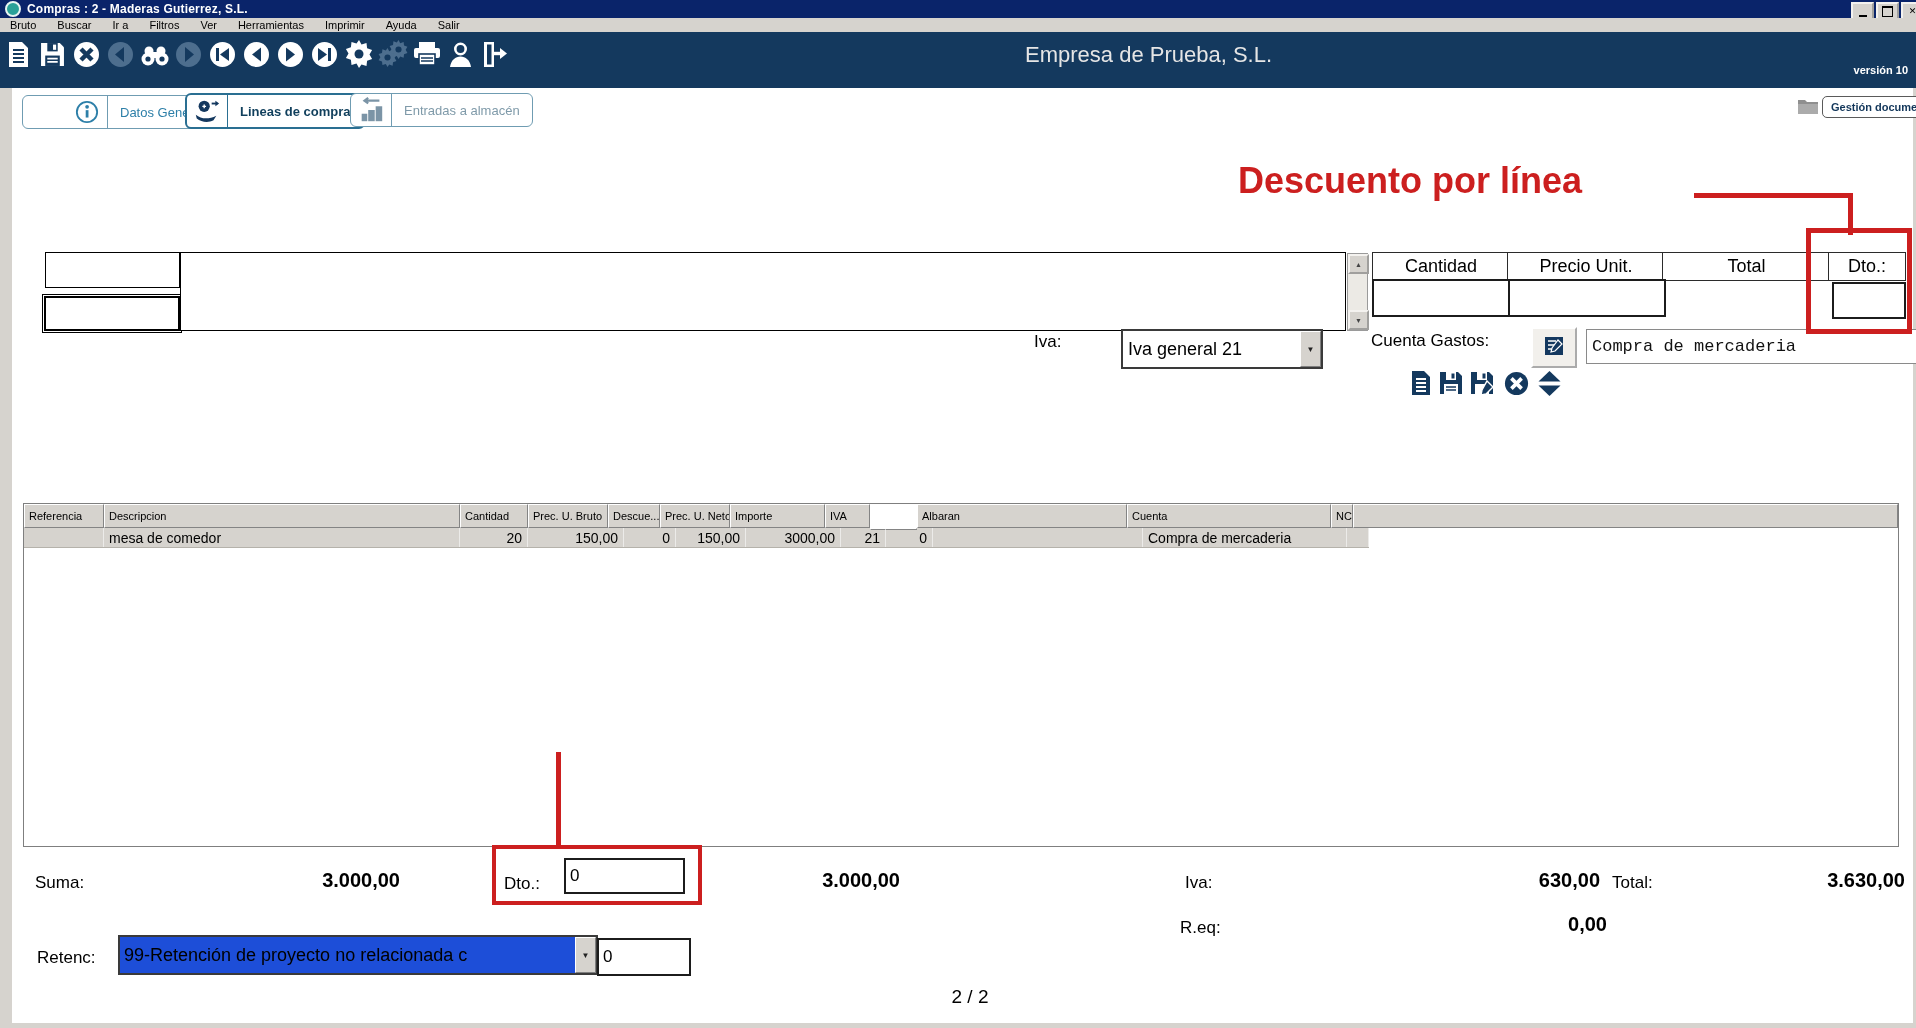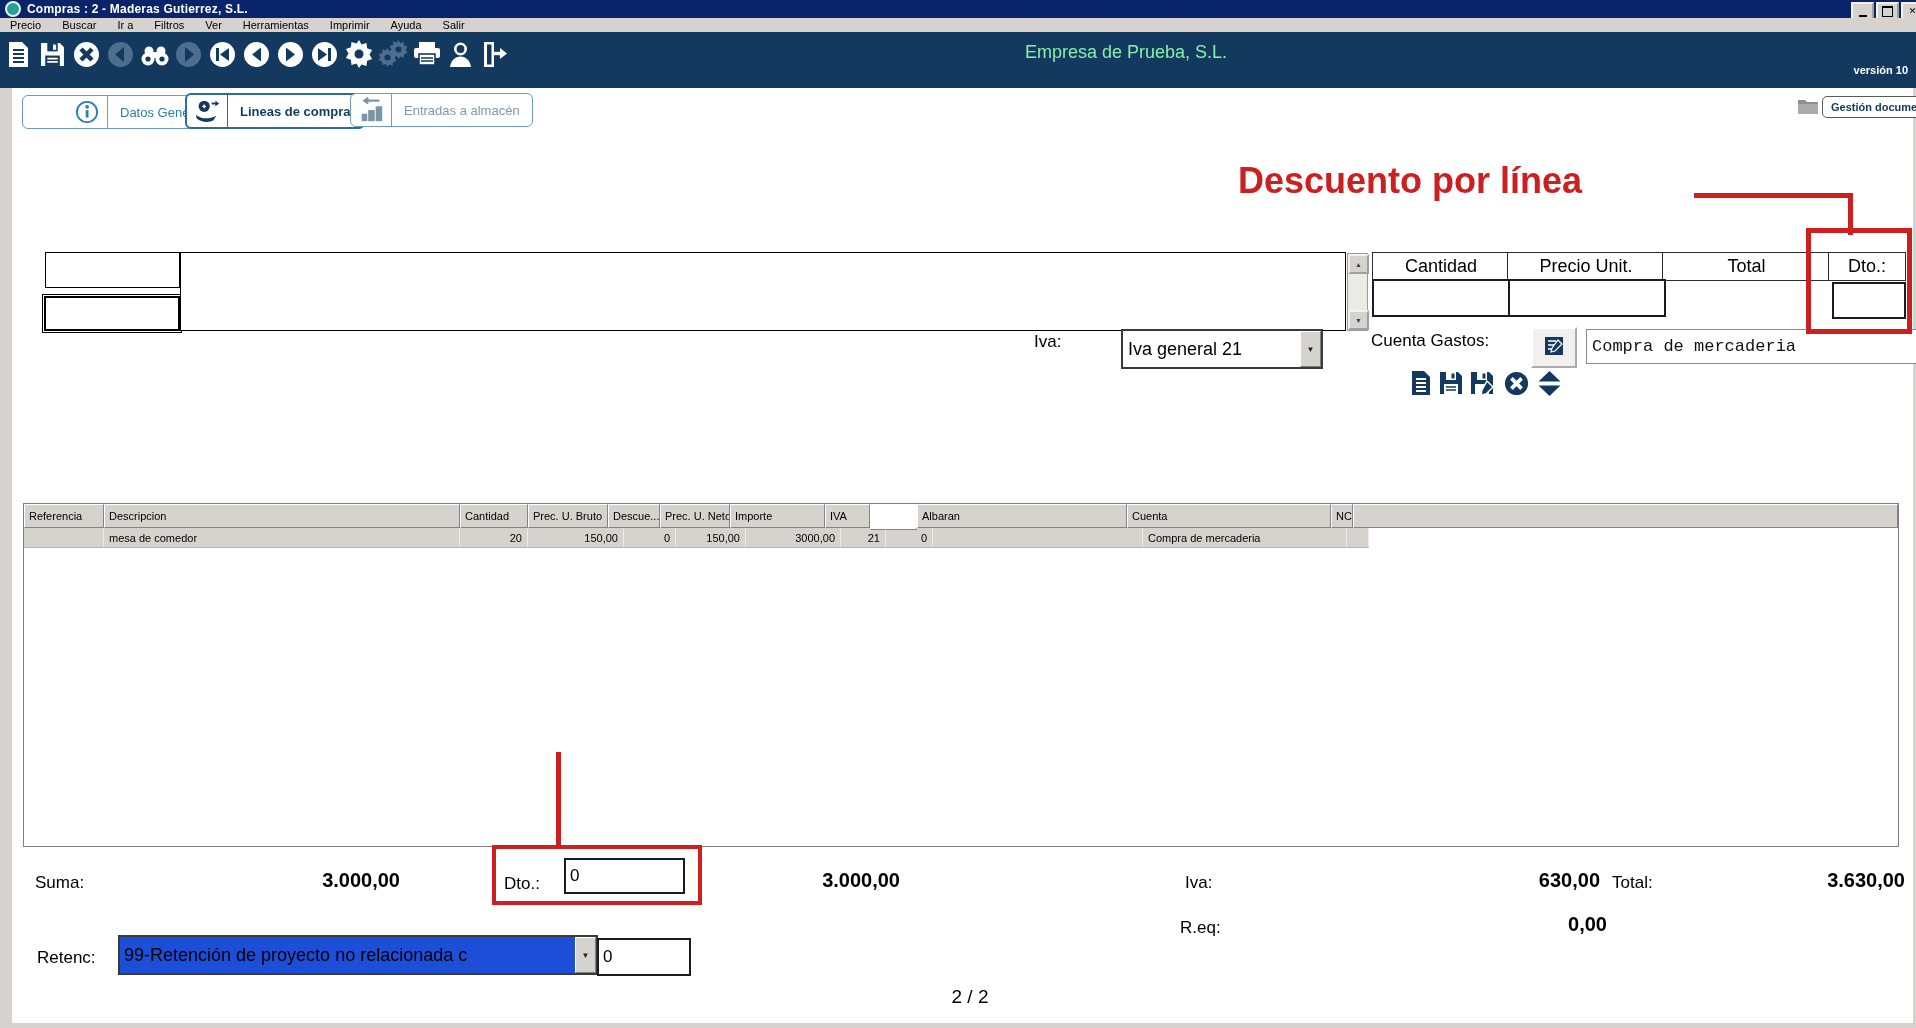--- a/index.html
+++ b/index.html
@@ -16,21 +16,21 @@
   .glyph-min{width:8px;height:2px;background:#000;margin-top:8px;}
   .glyph-max{width:9px;height:8px;border:1px solid #000;border-top:2px solid #000;}
 
   #menubar{left:0;top:18px;width:1916px;height:14px;background:#d6d3ce;display:flex;align-items:center;gap:21px;padding-left:10px;font-size:11px;}
   .menu-item{cursor:default;}
 
   #toolbar{left:0;top:32px;width:1916px;height:56px;background:#14395e;}
   #toolbar-icons{position:absolute;left:6px;top:5px;display:flex;align-items:center;gap:9px;height:34px;}
   .tbtn{width:25px;height:30px;display:flex;align-items:center;justify-content:center;}
   .icn{display:flex;align-items:center;justify-content:center;}
-  #company-header{position:absolute;left:1025px;top:10px;color:#86efac;font-size:18px;}
+  #company-header{position:absolute;left:1025px;top:10px;color:#e5e5e5;font-size:22px;}
   #version-label{position:absolute;right:8px;top:32px;color:#fff;font-size:11px;font-weight:bold;}
 
   
   .frame{background:#d6d3ce;}
 
   
   .tab{position:absolute;display:flex;align-items:stretch;border:1px solid #6f9cb2;border-radius:6px;background:#fff;height:32px;}
   .tab.active{border:2px solid #2a6f92;}
   .tab-icon{width:40px;display:flex;align-items:center;justify-content:center;border-right:1px solid #6f9cb2;}
   .tab.active .tab-icon{border-right:1px solid #2a6f92;}
@@ -59,21 +59,21 @@
   #iva-select .val{padding-left:5px;}
   #cg-lookup{position:absolute;left:1531px;top:327px;width:42px;height:37px;background:#f2f0ec;border:2px outset #fff;display:flex;align-items:center;justify-content:center;}
   #cg-field{position:absolute;left:1586px;top:329px;width:330px;height:33px;background:#fff;border:1px solid #8a8a8a;font-family:"Liberation Mono","DejaVu Sans Mono",monospace;font-size:17px;display:flex;align-items:center;padding-left:5px;color:#111;}
   #cg-actions{position:absolute;left:1410px;top:370px;display:flex;gap:7px;align-items:center;}
 
   
   #grid{position:absolute;left:23px;top:503px;width:1874px;height:342px;background:#fff;border:1px solid #7f7f7f;overflow:hidden;}
   #grid-header{display:flex;height:24px;}
   .gh{background:#d6d3ce;border-top:1px solid #fff;border-left:1px solid #fff;border-right:1px solid #848484;border-bottom:1px solid #848484;font-size:11px;display:flex;align-items:center;padding-left:4px;box-sizing:border-box;flex:0 0 auto;white-space:nowrap;overflow:hidden;}
   #grid-row{display:flex;height:19px;background:#d6d3ce;border-bottom:1px solid #b5b2ab;width:1345px;}
-  .gc{font-size:11px;display:flex;align-items:center;box-sizing:border-box;flex:0 0 auto;padding:0 5px;white-space:nowrap;overflow:hidden;border-right:1px solid rgba(255,255,255,.55);}
+  .gc{font-size:14px;display:flex;align-items:center;box-sizing:border-box;flex:0 0 auto;padding:0 5px;white-space:nowrap;overflow:hidden;border-right:1px solid rgba(255,255,255,.55);}
   .gc.r{justify-content:flex-end;}
 
   
   .money{position:absolute;font-size:20px;font-weight:bold;text-align:right;}
   #page-ind{position:absolute;left:930px;top:986px;width:80px;text-align:center;font-size:19px;}
   #retenc-select{position:absolute;left:118px;top:935px;width:476px;height:36px;background:#1d4ed8;border:2px solid #3a3a3a;display:flex;align-items:center;font-size:18px;}
   #retenc-select .val{padding-left:4px;white-space:nowrap;overflow:hidden;}
   #retenc-amount{position:absolute;left:597px;top:938px;width:86px;height:34px;border:2px solid #1c1c1c;background:#fff;font-size:17px;display:flex;align-items:center;padding-left:4px;}
 </style>
 </head>
@@ -92,21 +92,21 @@
           <span class="glyph-max"></span>
         </span>
       <span class="winbtn">
           <span>✕</span>
         </span>
     </span>
   </div>
 
   <div id="menubar" class="abs">
       <span id="menu-items" style="display:flex;gap:21px;">
-        <span class="menu-item">Precio</span>
+        <span class="menu-item">Bruto</span>
         <span class="menu-item">Buscar</span>
         <span class="menu-item">Ir a</span>
         <span class="menu-item">Filtros</span>
         <span class="menu-item">Ver</span>
         <span class="menu-item">Herramientas</span>
         <span class="menu-item">Imprimir</span>
         <span class="menu-item">Ayuda</span>
         <span class="menu-item">Salir</span>
       </span>
     </div>

